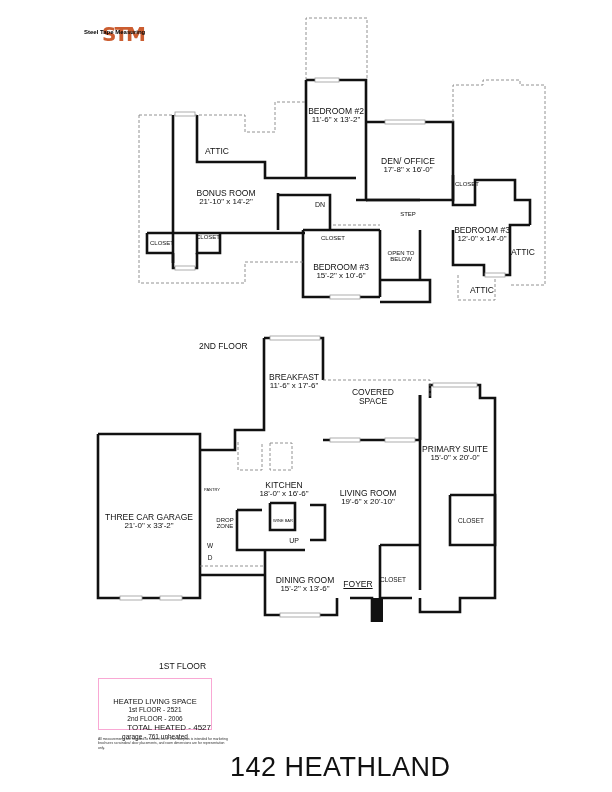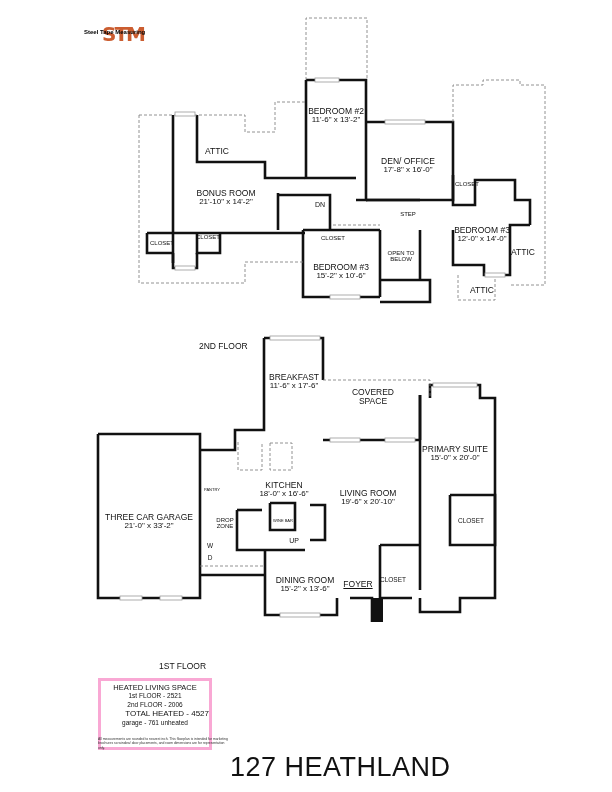--- a/index.html
+++ b/index.html
@@ -7,21 +7,21 @@
   .logo { position:absolute; left:78px; top:22px; width:80px; height:24px; }
   .logo-mark { position:absolute; left:24px; top:0; font-family:"DejaVu Sans", sans-serif; font-weight:bold; font-size:20px; color:#c2410c; letter-spacing:-2px; opacity:0.85; }
   .logo-text { position:absolute; left:6px; top:7px; font-size:6px; font-weight:bold; color:#000; white-space:nowrap; }
   svg.plan { position:absolute; left:0; top:0; }
   .lbl { position:absolute; text-align:center; line-height:1.05; white-space:nowrap; transform:translateX(-50%); }
   .room { font-size:8.5px; }
   .room .dim { font-size:8px; display:block; }
   .small { font-size:6px; }
   .tiny { font-size:4px; }
   .floor-label { position:absolute; font-size:8.5px;margin-top:21px; }
-  .summary { position:absolute; left:98px; top:678px; width:114px; height:72px; border:3px solid #f9a8d4; text-align:center; font-size:6.5px; line-height:1.25; padding-top:2px; box-sizing:border-box; }
+  .summary { position:absolute; left:98px; top:678px; width:114px; height:52px; border:1px solid #f9a8d4; text-align:center; font-size:6.5px; line-height:1.25; padding-top:18px; box-sizing:border-box; }
   .summary .head { font-size:7.5px; }
   .summary .total { font-size:8px;text-align:right; }
   .disclaimer { position:absolute; left:98px; top:737px; width:130px; font-size:3.4px; line-height:1.3; color:#333; }
   .address { position:absolute; left:230px; top:752px; font-size:27px; letter-spacing:0.5px; color:#111; white-space:nowrap; }
 </style>
 </head>
 <body>
 
 <div class="logo">
   <span class="logo-mark">STM</span>
@@ -198,13 +198,13 @@
 
 <div class="summary">
   <div class="head">HEATED LIVING SPACE</div>
   <div>1st FLOOR - 2521</div>
   <div>2nd FLOOR - 2006</div>
   <div class="total">TOTAL HEATED - 4527</div>
   <div>garage - 761 unheated</div>
 </div>
 <div class="disclaimer">All measurements are rounded to nearest inch. This floorplan is intended for marketing brochures so window/ door placements, and room dimensions are for representation only.</div>
 
-<div class="address">127 HEATHLAND</div>
+<div class="address">142 HEATHLAND</div>
 
 </body></html>

